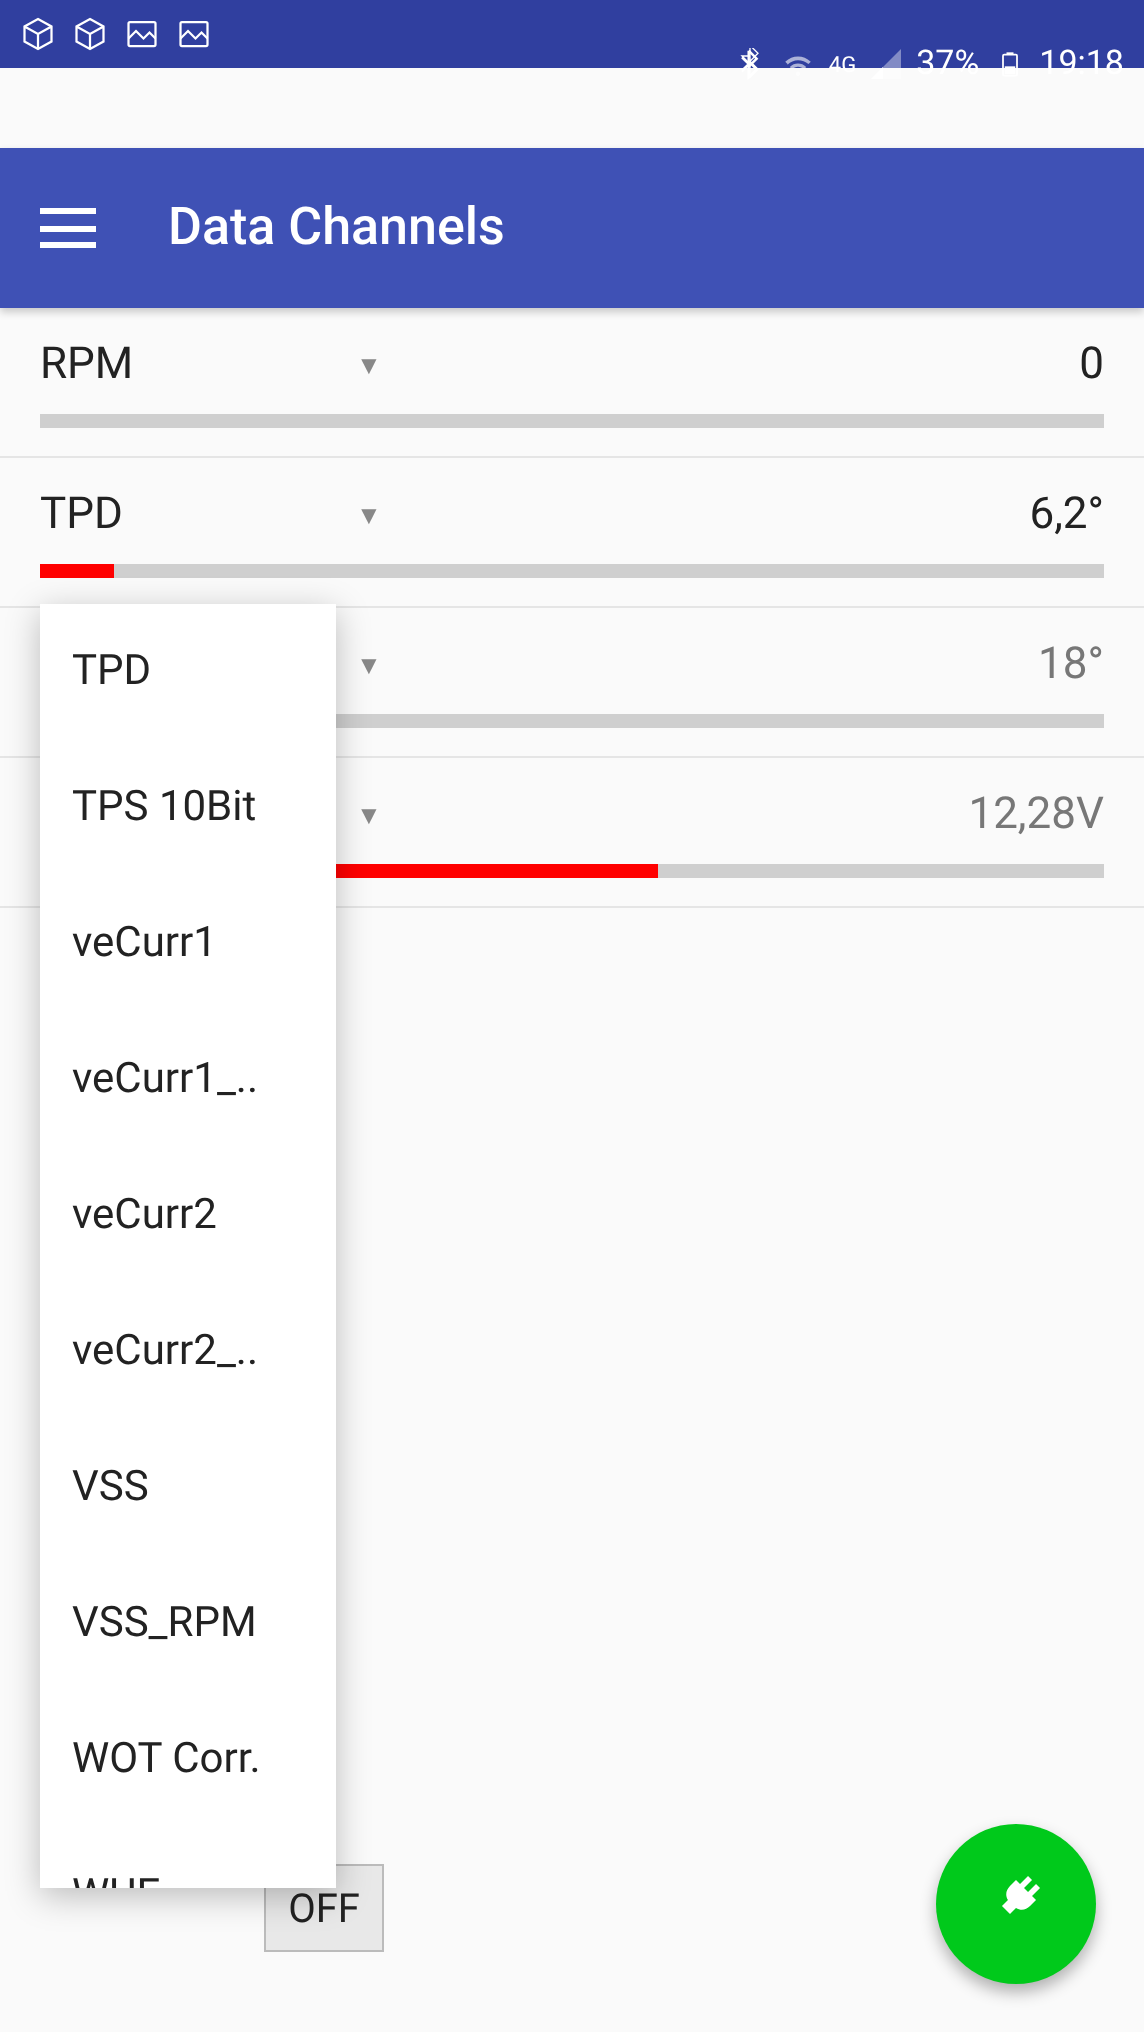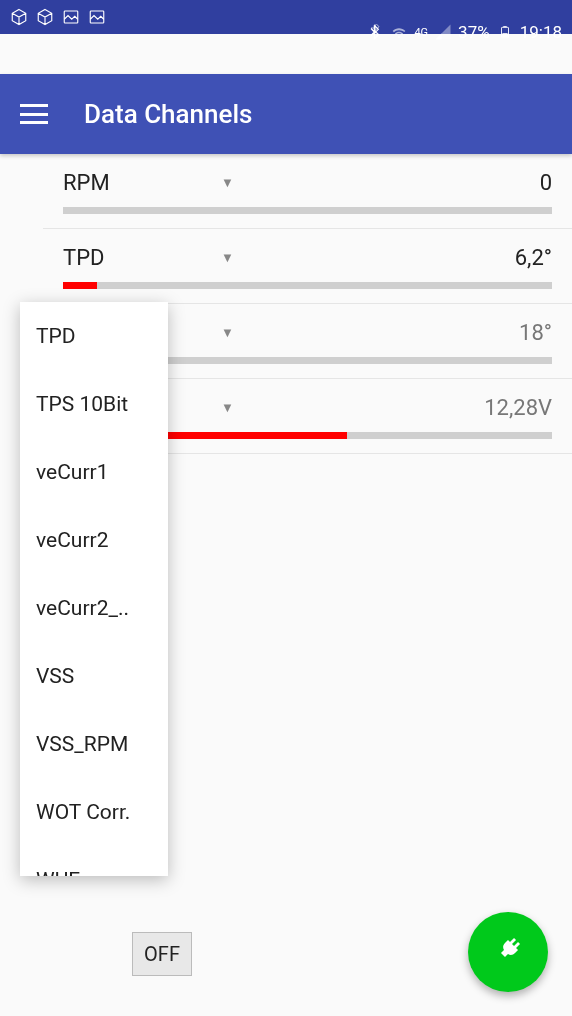--- a/index.html
+++ b/index.html
@@ -38,21 +38,20 @@
       display: flex; flex-direction: column; justify-content: space-between;
       margin-right: 36px;
       cursor: pointer;
     }
     .hamburger span { display: block; height: 3px; background: #fff; width: 100%; }
     .app-title { font-size: 26px; font-weight: 500; }
     .content { padding: 0; }
     .row {
       padding: 16px 20px 6px 20px;
       border-bottom: 1px solid #e5e5e5;
-      margin-left: 43px;
     }
     .row-top { display: flex; align-items: center; margin-bottom: 12px; }
     .label {
       font-size: 22px;
       color: #222;
       cursor: pointer;
       display: inline-block;
       width: 150px;
     }
     .chevron {
@@ -251,19 +250,20 @@
         <path d="M9 3v4H7v3c0 2 1 3.5 3 4v3h4v-3c2-.5 3-2 3-4V7h-2V3h-2v4h-2V3H9z"></path>
       </g>
     </svg>
   </span>
 </div>
 
 <div class="dropdown" id="dropdown-list">
     <div class="dropdown-item">TPD</div>
     <div class="dropdown-item">TPS 10Bit</div>
     <div class="dropdown-item">veCurr1</div>
+    <div class="dropdown-item">veCurr1_..</div>
     <div class="dropdown-item">veCurr2</div>
     <div class="dropdown-item">veCurr2_..</div>
     <div class="dropdown-item">VSS</div>
     <div class="dropdown-item">VSS_RPM</div>
     <div class="dropdown-item">WOT Corr.</div>
     <div class="dropdown-item partial">WUE</div>
   </div>
 
 </body></html>

